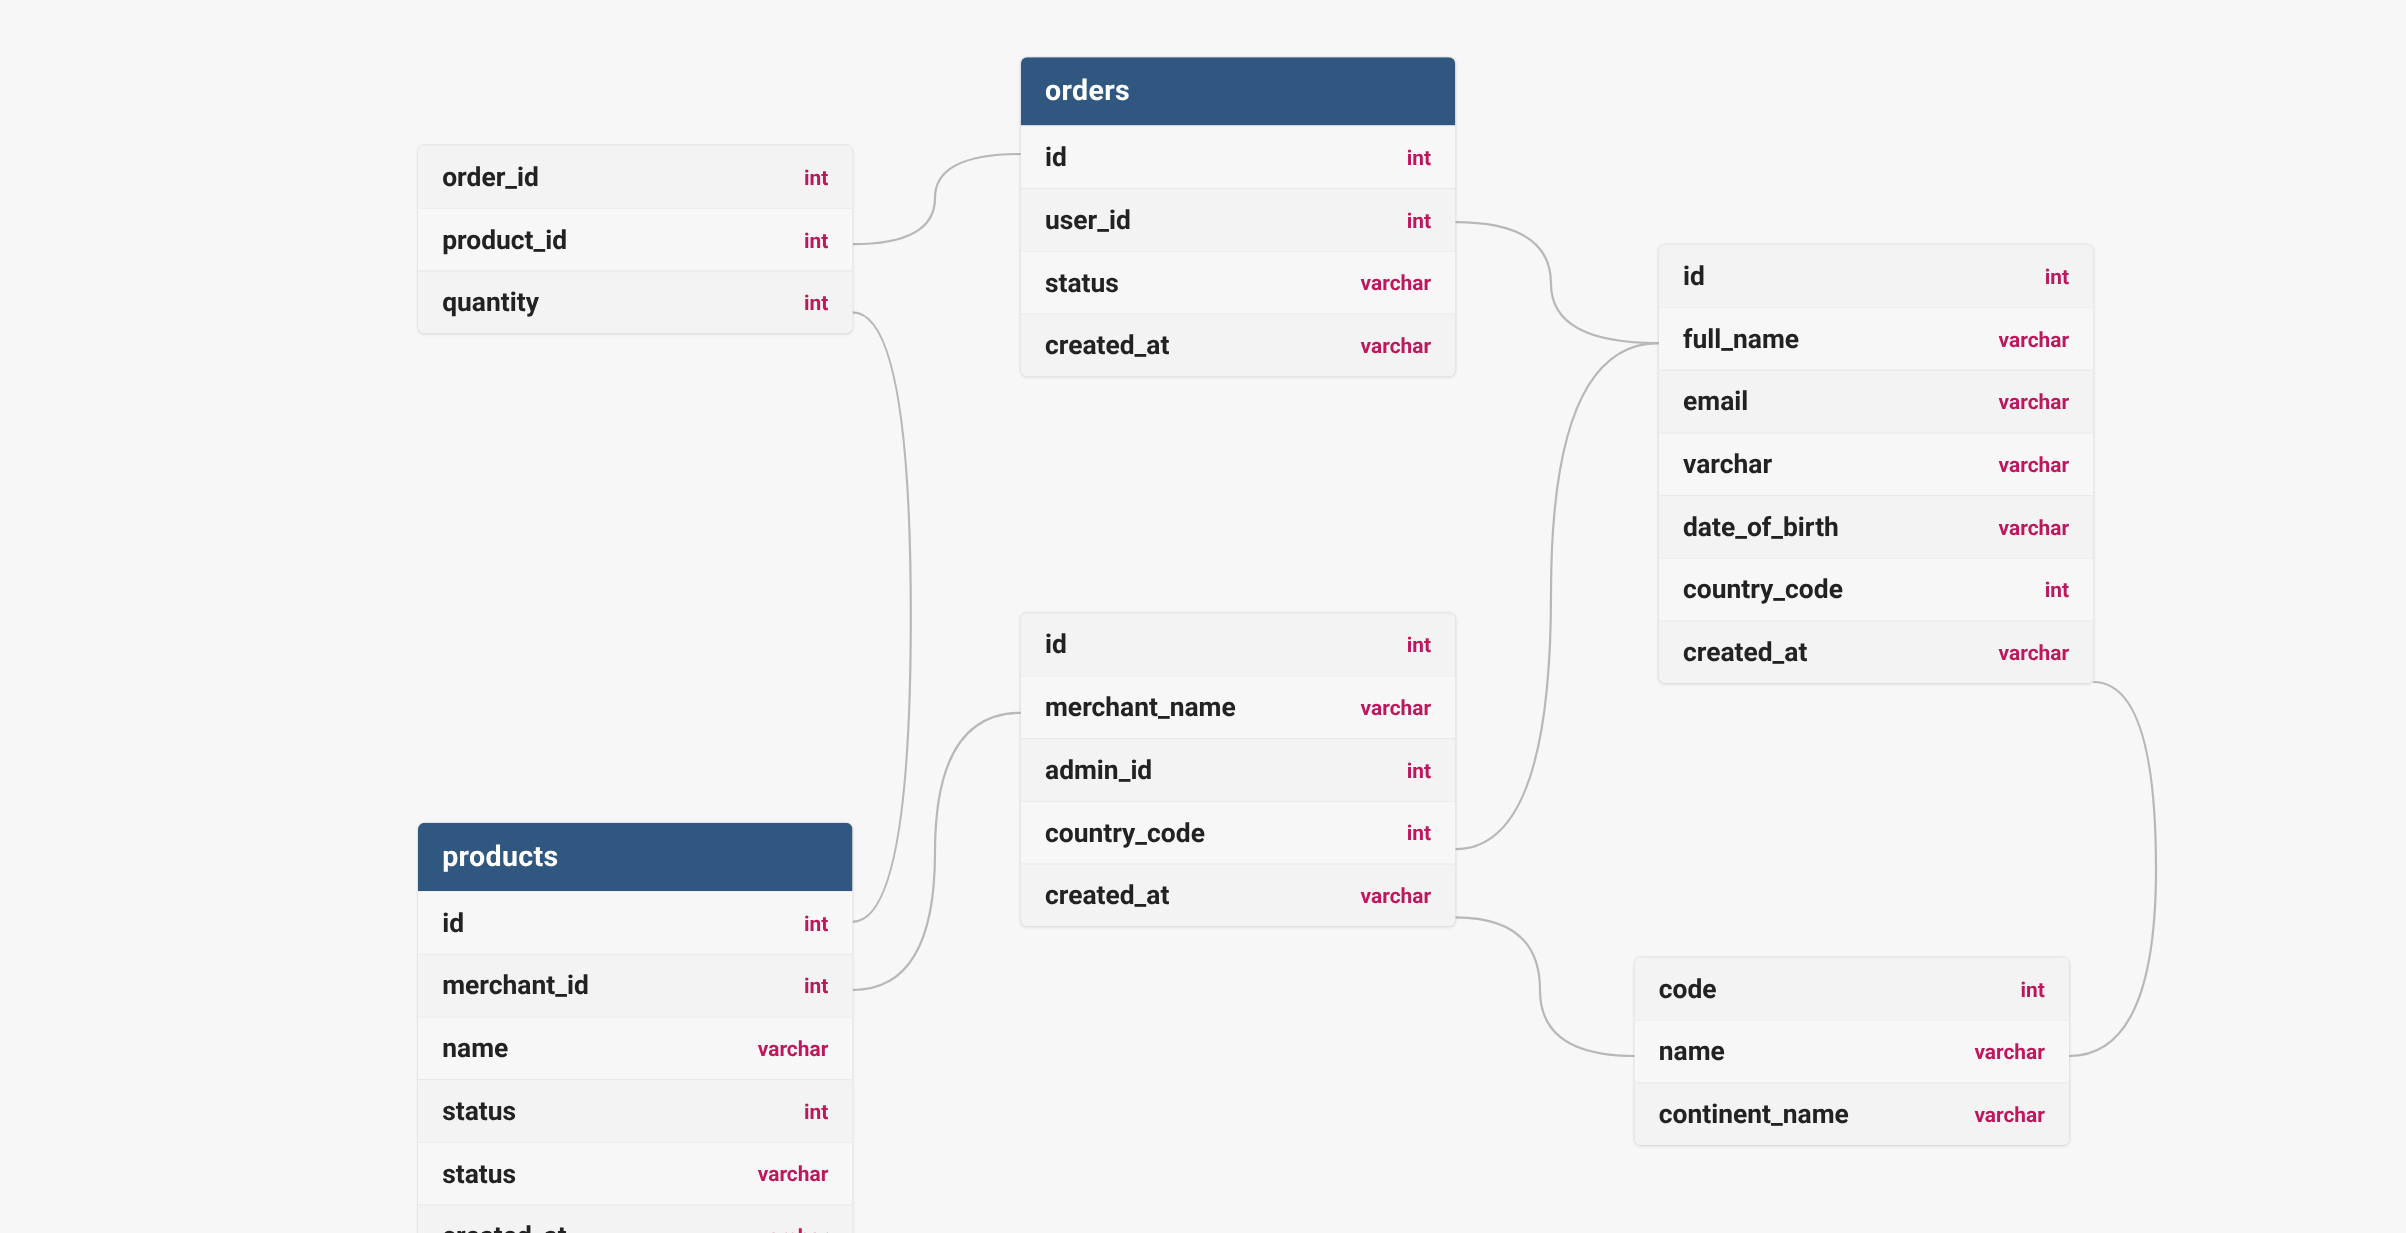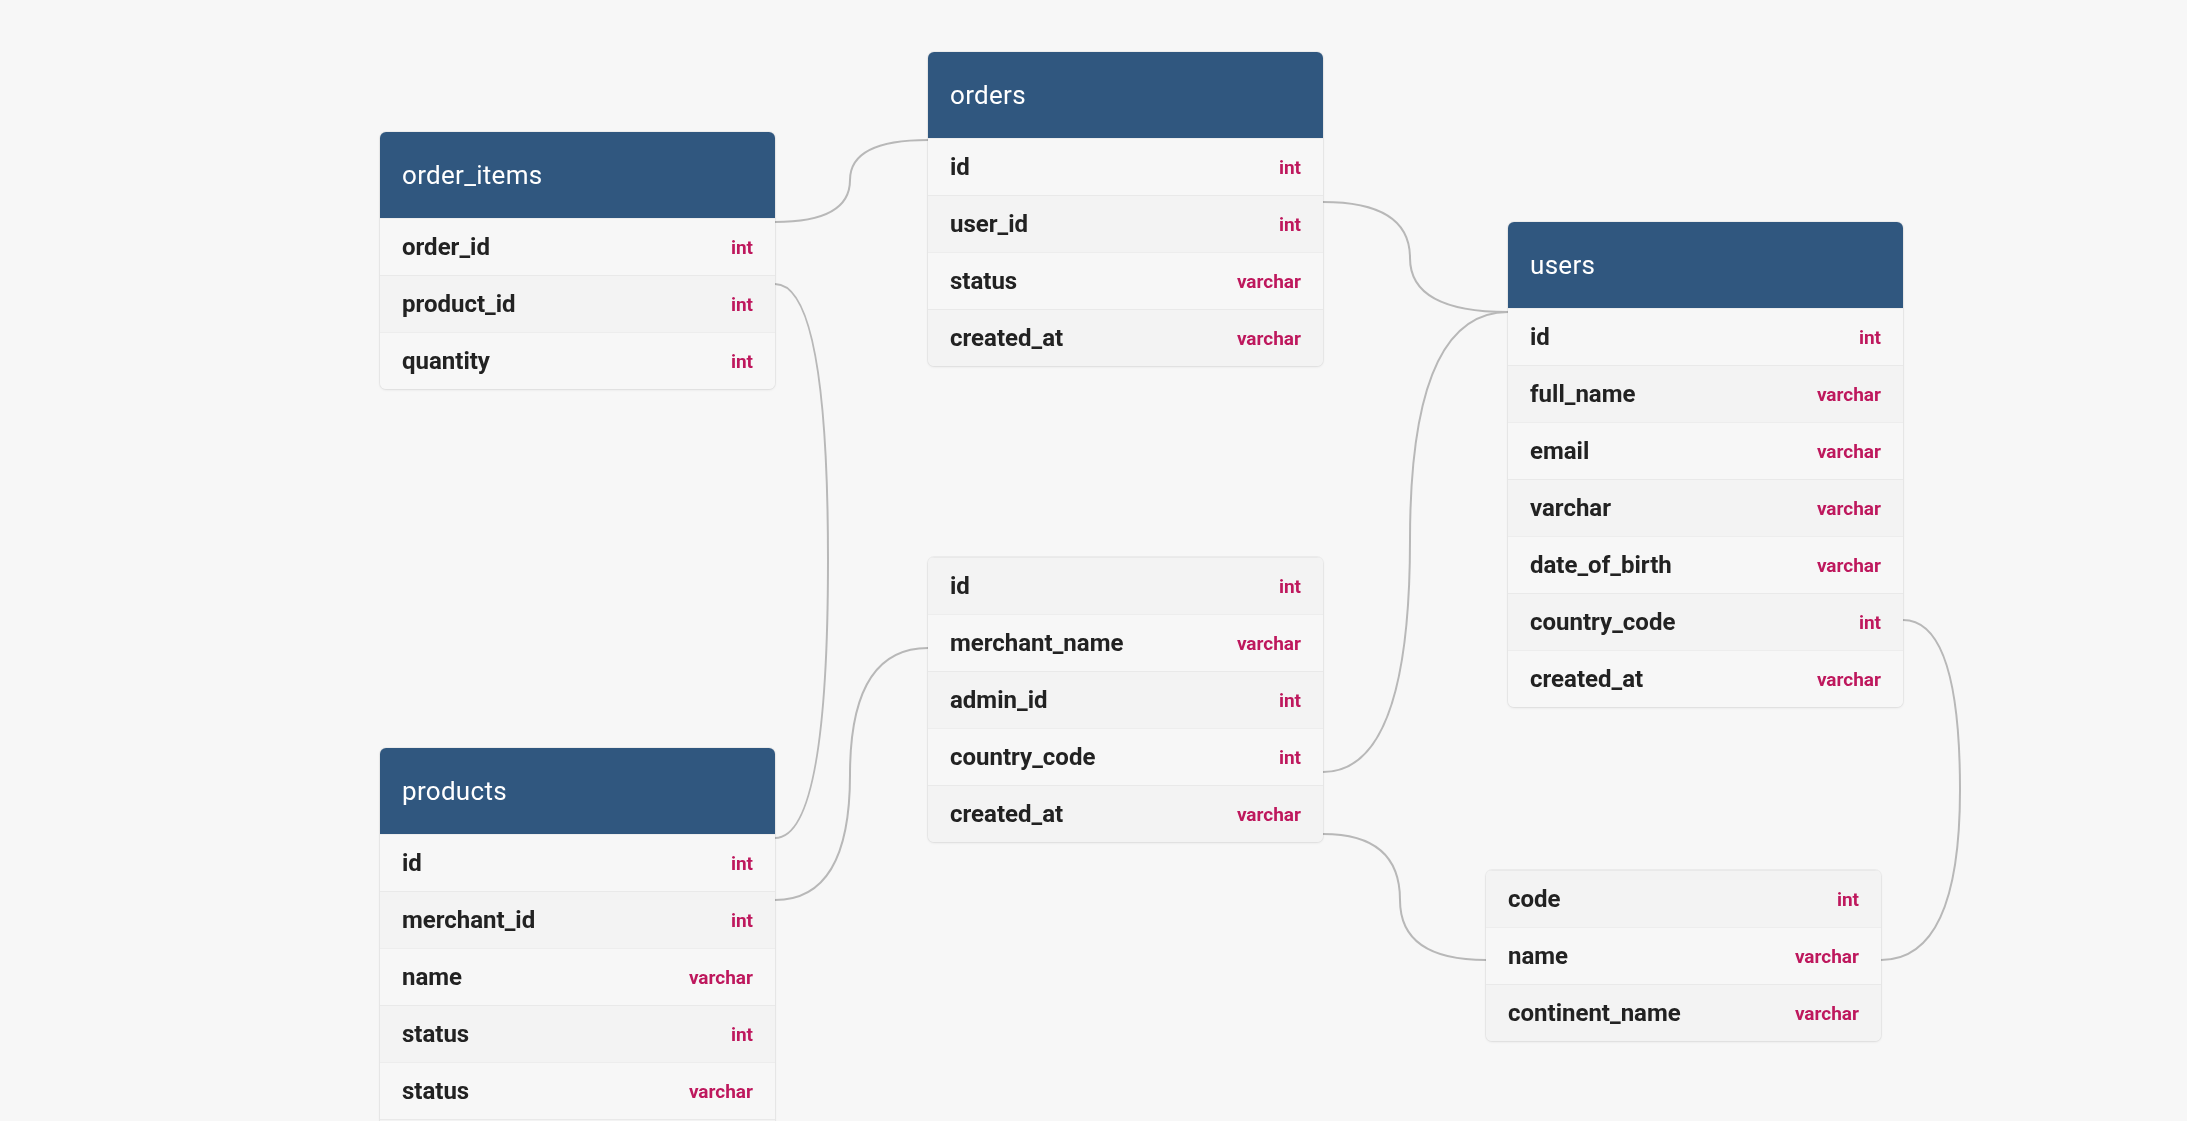--- a/index.html
+++ b/index.html
@@ -27,23 +27,23 @@
   .table {
     position: absolute;
     background: #f1f1f1;
     border-radius: 6px;
     box-shadow: 0 1px 3px rgba(0,0,0,0.08), 0 0 0 1px rgba(0,0,0,0.04);
     overflow: hidden;
   }
   .table-header {
     background: #30577f;
     color: #fff;
-    font-weight: 400;
+    font-weight: 700;
     font-size: 26px;
-    padding: 28px 22px;
+    padding: 16px 22px;
     letter-spacing: 0.3px;
   }
   .table-row {
     display: flex;
     justify-content: space-between;
     align-items: center;
     padding: 14px 22px;
     font-size: 24px;
     color: #222;
     border-top: 1px solid rgba(0,0,0,0.04);
@@ -83,21 +83,20 @@
 
       <path d="M 1323 772 Q 1410 772 1410 540 Q 1410 312 1508 312"></path>
 
       <path d="M 1323 834 Q 1400 834 1400 900 Q 1400 960 1486 960"></path>
 
       <path d="M 1903 620 Q 1960 620 1960 790 Q 1960 960 1881 960"></path>
     </g>
   </svg>
 
   <div class="table t-order_items">
-    <div class="table-header">order_items</div>
     <div class="table-row">
       <span>order_id</span>
       <span class="col-type">int</span>
     </div>
     <div class="table-row">
       <span>product_id</span>
       <span class="col-type">int</span>
     </div>
     <div class="table-row">
       <span>quantity</span>
@@ -170,21 +169,20 @@
       <span>status</span>
       <span class="col-type">varchar</span>
     </div>
     <div class="table-row">
       <span>created_at</span>
       <span class="col-type">varchar</span>
     </div>
   </div>
 
   <div class="table t-users">
-    <div class="table-header">users</div>
     <div class="table-row">
       <span>id</span>
       <span class="col-type">int</span>
     </div>
     <div class="table-row">
       <span>full_name</span>
       <span class="col-type">varchar</span>
     </div>
     <div class="table-row">
       <span>email</span>

